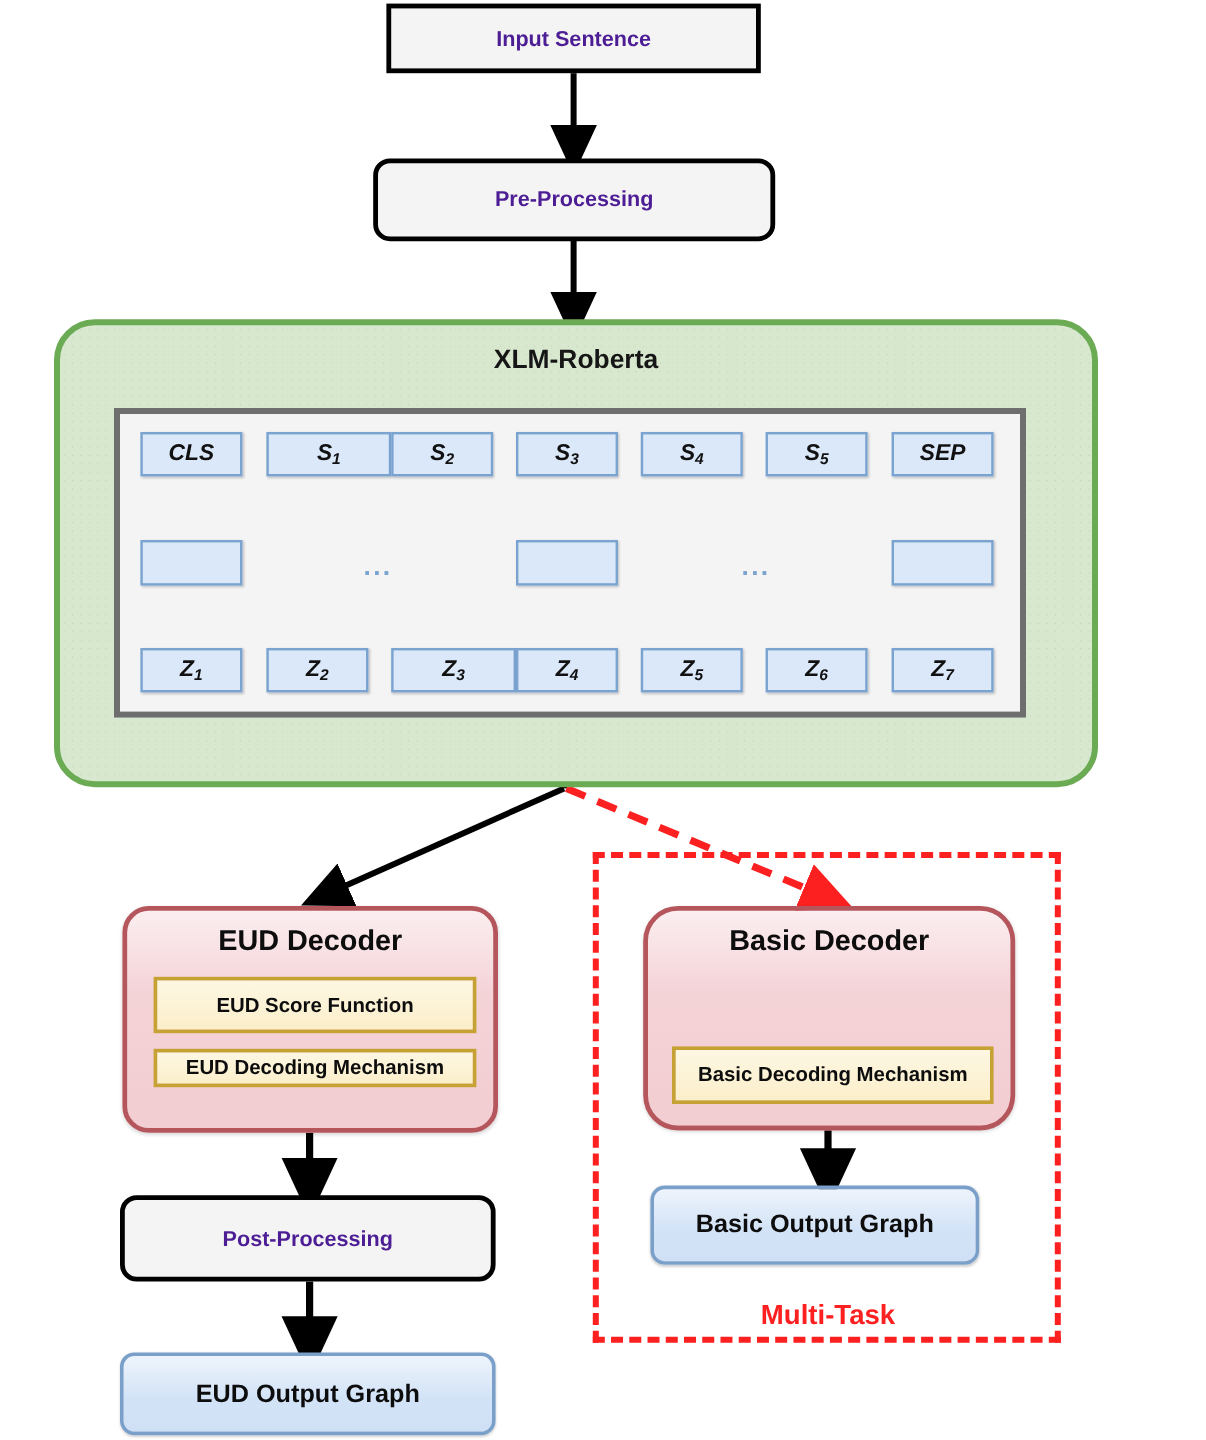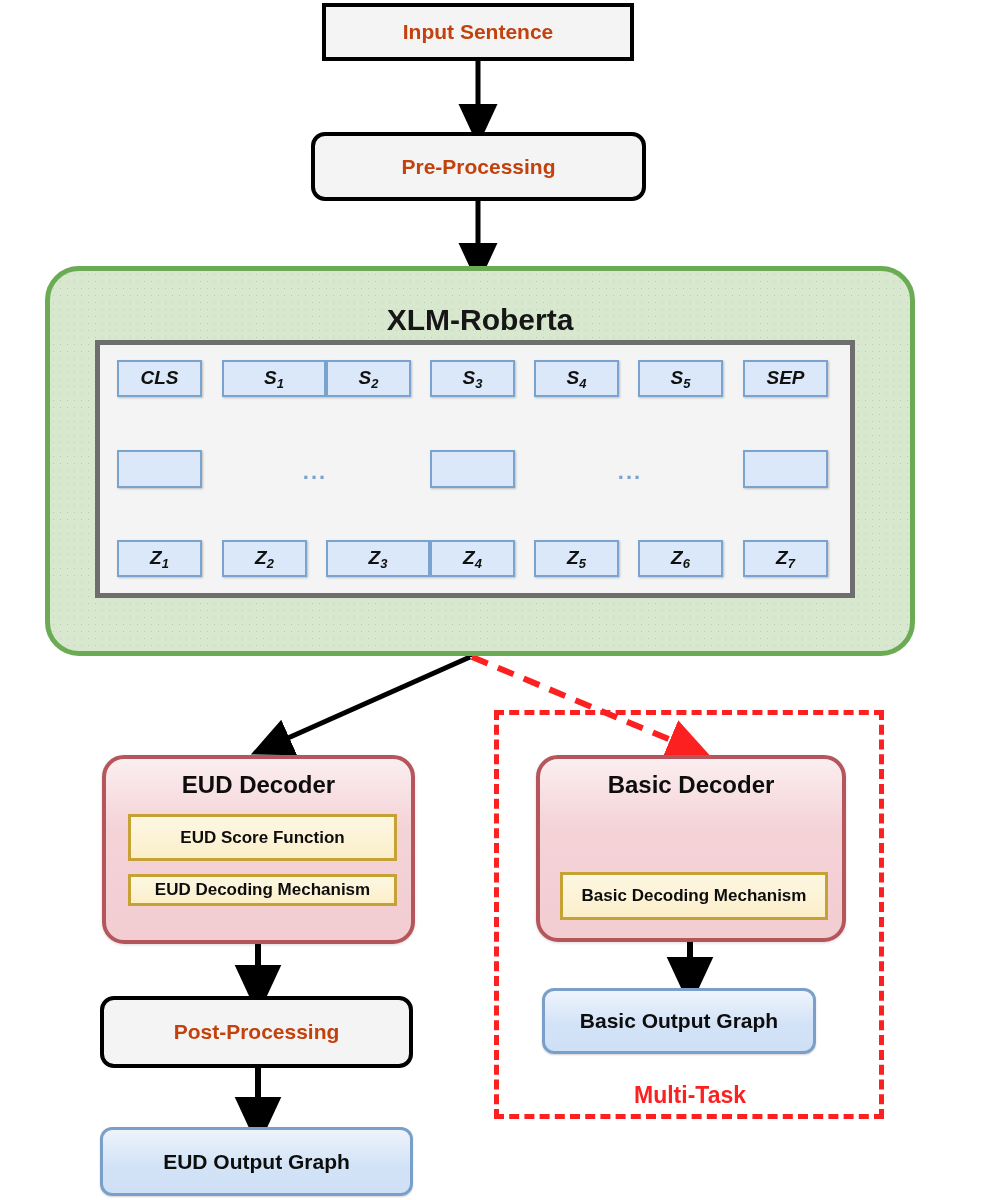--- a/index.html
+++ b/index.html
@@ -36,22 +36,22 @@
     justify-content: center;
     text-align: center;
     color: #1a1a1a;
   }
 
   
   .proc {
     background: #f4f4f4;
     border: 4px solid #000000;
     font-weight: bold;
-    font-size: 21px;
-    color: #c2410c;
+    font-size: 18px;
+    color: #4c1d95;
   }
   .proc.rounded { border-radius: 14px; }
   .proc.square  { border-radius: 0px; }
 
   
   .outbox {
     background: linear-gradient(to bottom, #eef4fc 0%, #d3e3f7 55%, #cfe0f6 100%);
     border: 3px solid #7a9fc9;
     border-radius: 12px;
     font-weight: bold;
@@ -67,24 +67,24 @@
     background-color: #d8e8cf;
     background-image:
       radial-gradient(rgba(120,140,115,0.30) 0.6px, transparent 0.7px);
     background-size: 7px 7px;
     border: 5px solid #6aab54;
     border-radius: 34px;
   }
   .greenbox-title {
     position: absolute;
     left: 0; right: 0;
-    top: 32px;
+    top: 16px;
     text-align: center;
     font-weight: bold;
-    font-size: 30px;
+    font-size: 22px;
     color: #161616;
   }
   .innerbox {
     position: absolute;
     box-sizing: border-box;
     background: #f4f4f4;
     border: 5px solid #6e6e6e;
   }
 
   
@@ -367,21 +367,21 @@
   <div class="decoder" style="left:102px; top:755px; width:313px; height:189px;">
     <div class="decoder-title">EUD Decoder</div>
     <div class="subbox" style="left:22px; top:55px; width:269px; height:47px;">
       <span>EUD Score Function</span>
     </div>
     <div class="subbox" style="left:22px; top:115px; width:269px; height:32px;">
       <span>EUD Decoding Mechanism</span>
     </div>
   </div>
 
-  <div class="decoder" style="left:536px; top:755px; width:310px; height:187px;">
+  <div class="decoder" style="left:536px; top:755px; width:310px; height:187px;border-radius:29px;">
     <div class="decoder-title">Basic Decoder</div>
     <div class="subbox" style="left:20px; top:113px; width:268px; height:48px;">
       <span>Basic Decoding Mechanism</span>
     </div>
   </div>
 
   <div class="node outbox" style="left:100px; top:1127px; width:313px; height:69px;">
     <span>EUD Output Graph</span>
   </div>
 

